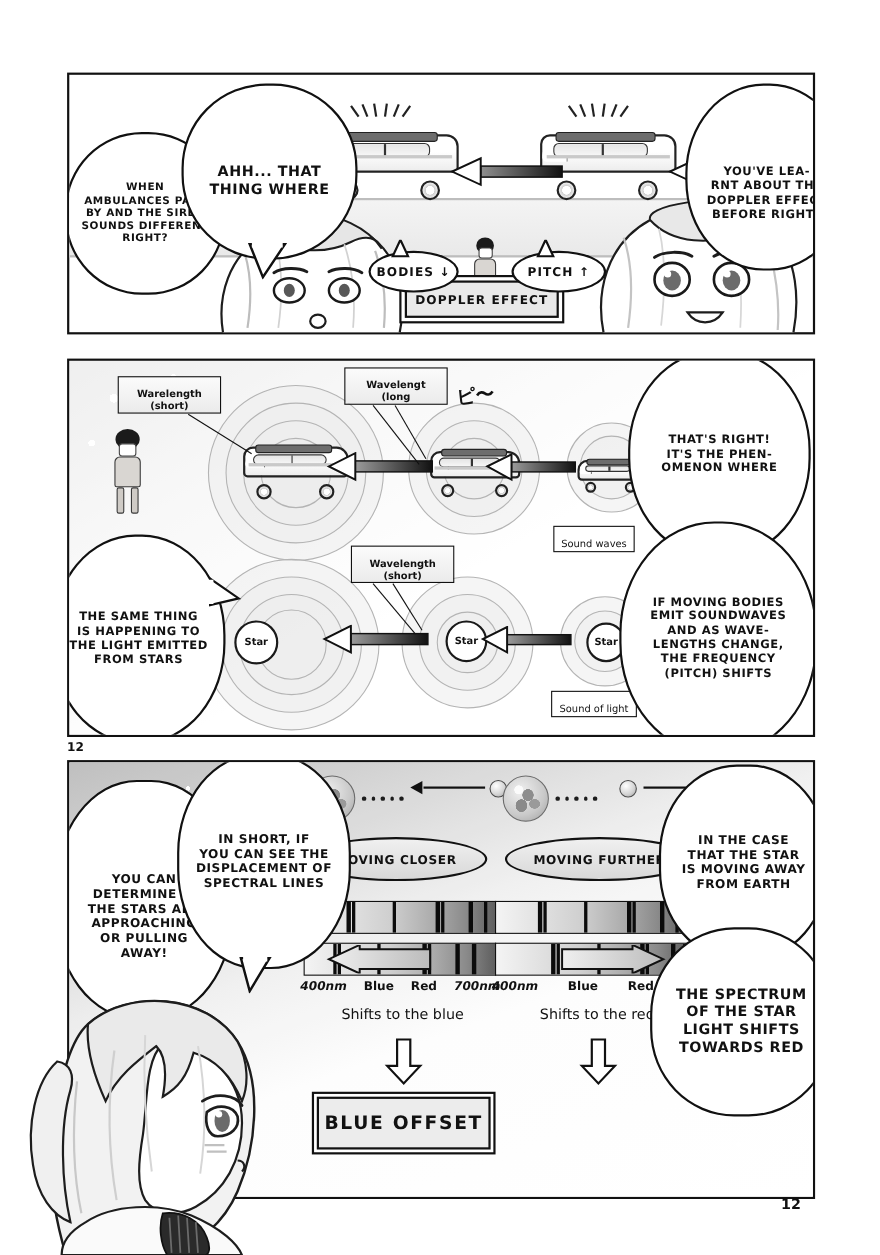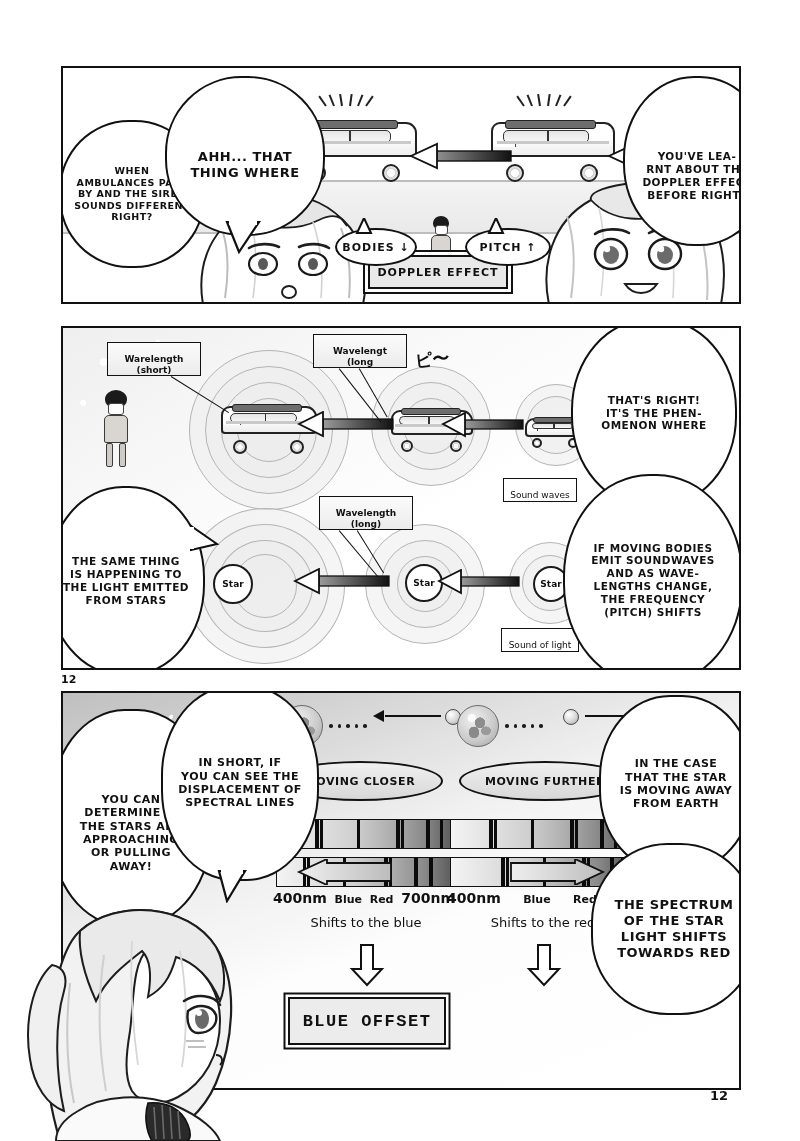--- a/index.html
+++ b/index.html
@@ -123,29 +123,29 @@
     background:linear-gradient(#f0f0f0,#d8d8d8);
     display:flex;align-items:center;justify-content:center;z-index:5;box-sizing:border-box;}
   .ovallabel span{font-weight:700;letter-spacing:.6px;}
 
   
   .spectrum{position:absolute;border:1.6px solid #111;box-sizing:border-box;overflow:hidden;
     background:linear-gradient(90deg,#f4f4f4 0%, #e2e2e2 22%, #cfcfcf 45%, #ababab 68%, #8a8a8a 85%, #5f5f5f 100%);}
   .spectrum i{position:absolute;top:0;bottom:0;background:#0b0b0b;display:block;}
   .specscale{position:absolute;display:flex;justify-content:space-between;align-items:baseline;}
   .specscale b{font-weight:700;}
-  .tiny{font-size:14px;font-weight:700;}
+  .tiny{font-size:11px;font-weight:700;font-style:italic;}
   .small{font-size:11px;}
 
   .caption{position:absolute;text-align:center;font-size:13px;}
 
   .offsetbox{position:absolute;background:#ececec;border:2px solid #111;
     box-shadow:0 0 0 2.5px #fff, 0 0 0 4.5px #111;
     display:flex;align-items:center;justify-content:center;box-sizing:border-box;z-index:5;}
-  .offsetbox span{font-weight:700;letter-spacing:1.5px;font-size:17px;font-family:Liberation Mono, monospace;}
+  .offsetbox span{font-weight:700;letter-spacing:1.5px;font-size:17px;}
 
   
   .charA{position:absolute;z-index:3;}
   .charB{position:absolute;z-index:3;}
 
   .pagenum{position:absolute;font-size:11px;font-weight:700;color:#111;}
 
   .jp{position:absolute;font-weight:700;font-family:"DejaVu Sans",sans-serif;color:#111;}
 </style>
 </head>
@@ -428,21 +428,21 @@
 
     <div class="labelbox" style="left:250px;top:6px;width:94px;height:34px;">
       <span style="white-space:pre-line">Wavelengt
 (long</span>
     </div>
     <div class="leader" style="left:276px;top:40px;width:68px;transform:rotate(52deg);"></div>
     <div class="leader" style="left:296px;top:40px;width:56px;transform:rotate(60deg);"></div>
 
     <div class="labelbox" style="left:256px;top:168px;width:94px;height:34px;">
       <span style="white-space:pre-line">Wavelength
-(long)</span>
+(short)</span>
     </div>
     <div class="leader" style="left:276px;top:202px;width:60px;transform:rotate(50deg);"></div>
     <div class="leader" style="left:294px;top:202px;width:50px;transform:rotate(58deg);"></div>
 
     <div class="labelbox plain" style="left:440px;top:150px;width:74px;height:24px;">
       <span>Sound waves</span>
     </div>
     <div class="labelbox plain" style="left:438px;top:300px;width:78px;height:24px;">
       <span>Sound of light</span>
     </div>

